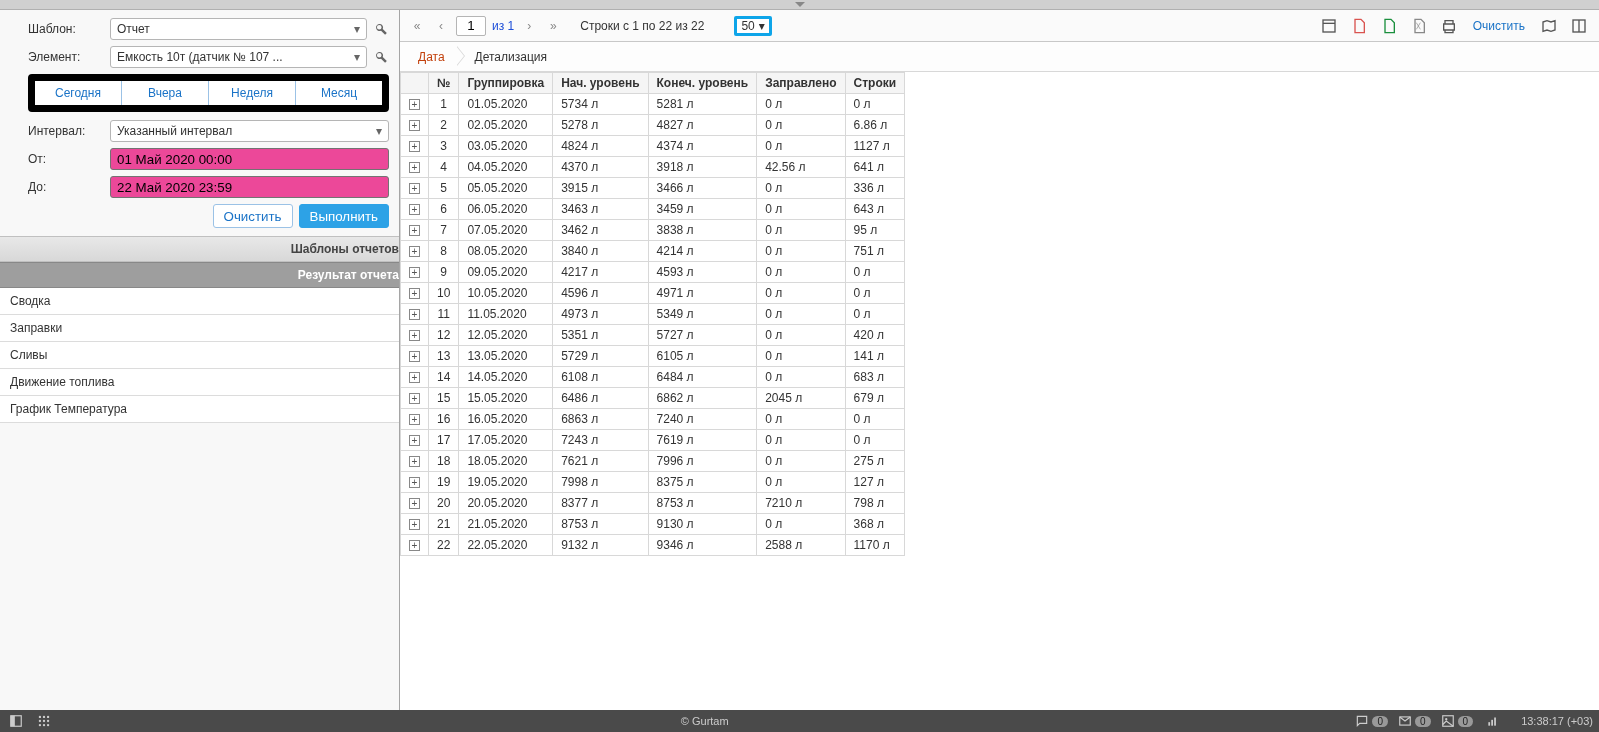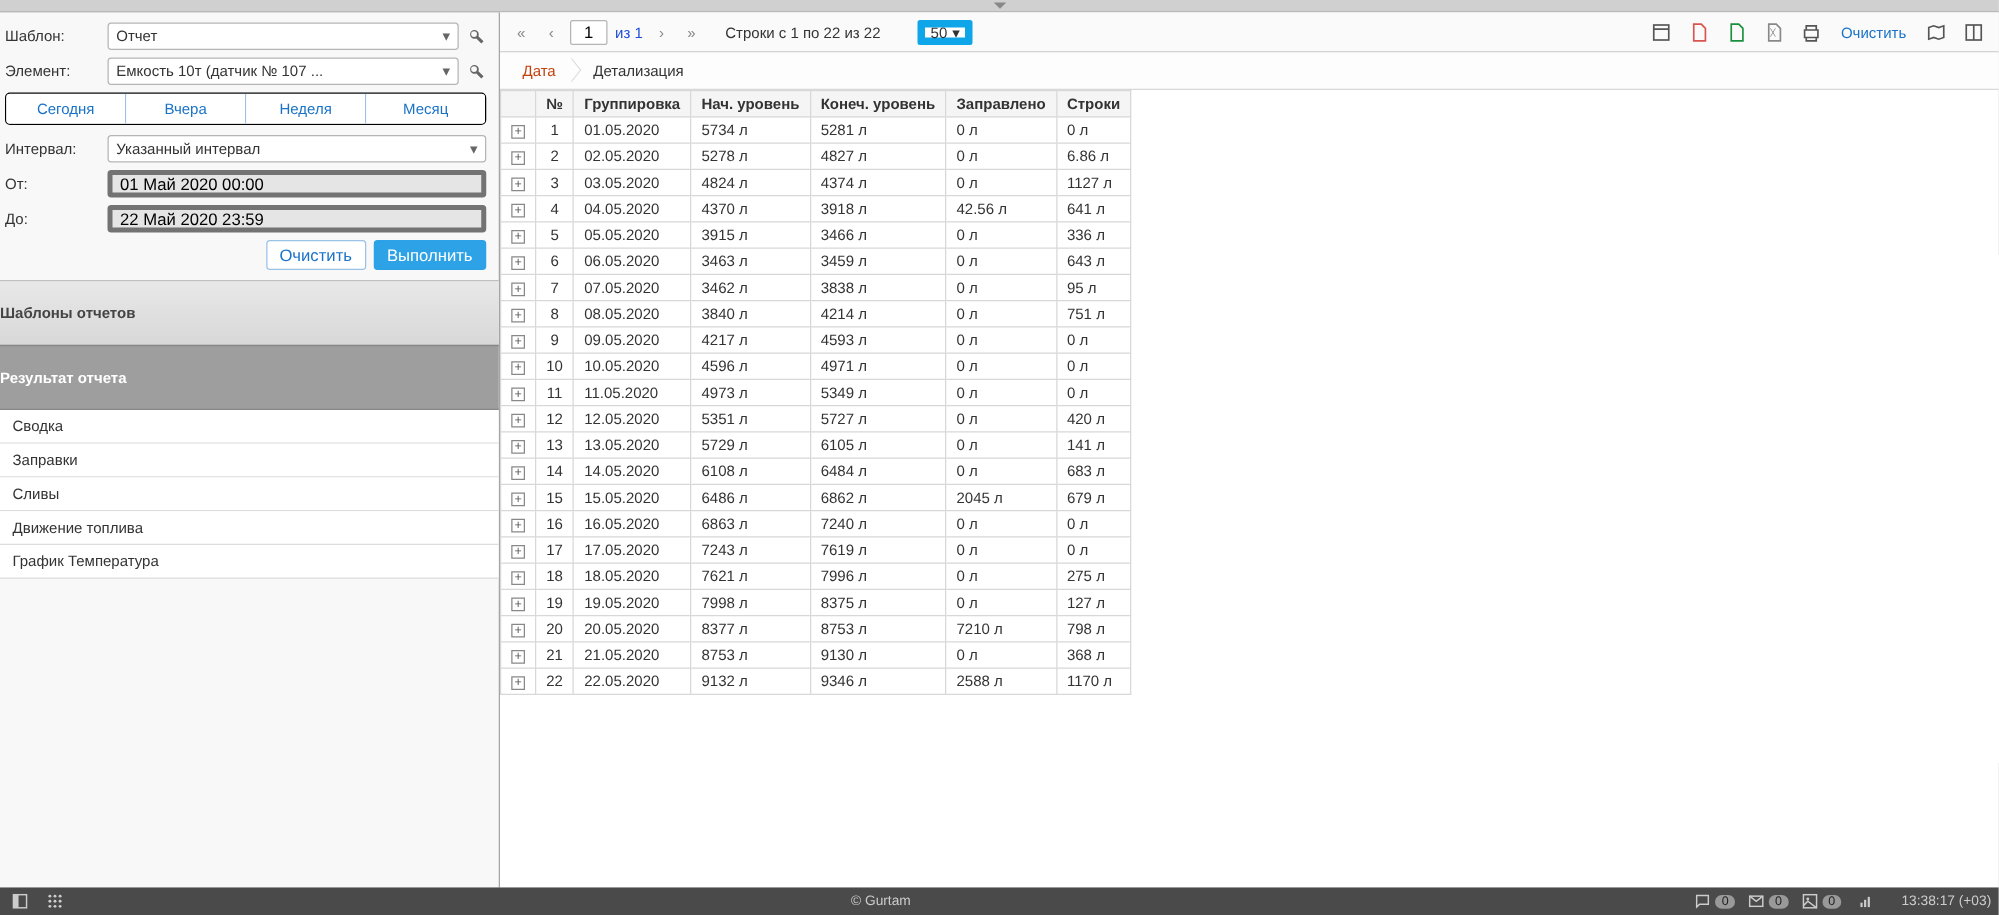--- a/index.html
+++ b/index.html
@@ -29,21 +29,21 @@
   display: flex;
   min-height: 0;
 }
 .sidebar {
   width: 400px;
   background: #f8f8f8;
   border-right: 1px solid #a5a5a5;
   display: flex;
   flex-direction: column;
 }
-.form-area { padding: 8px 10px 8px 4px; }
+.form-area { padding: 8px 10px 8px 28px; }
 .form-row {
   display: flex;
   align-items: center;
   margin-bottom: 6px;
 }
 .form-label {
   width: 82px;
   color: #333;
 }
 .select-wrap {
@@ -65,41 +65,41 @@
   cursor: pointer;
 }
 .select-box .caret { color: #666; }
 .wrench-icon {
   width: 16px; height: 16px;
   display: inline-flex; align-items: center; justify-content: center;
   color: #666; cursor: pointer;
 }
 .quick-range {
   display: flex;
-  border: 1px solid #000000;
+  border: 7px solid #000000;
   border-radius: 4px;
   overflow: hidden;
   margin: 4px 0 8px 0;
 }
 .quick-range .qr-btn {
   flex: 1;
   text-align: center;
   padding: 5px 0;
   background: #fff;
   color: #1a73c7;
   cursor: pointer;
   border-right: 1px solid #9bc2e6;
 }
 .quick-range .qr-btn:last-child { border-right: none; }
 .text-input {
   flex: 1;
   height: 22px;
-  border: 4px solid #737373;
+  border: 1px solid #737373;
   border-radius: 3px;
-  background: #e5e5e5;
+  background: #ec4899;
   padding: 0 6px;
 }
 .btn-row {
   display: flex;
   justify-content: flex-end;
   gap: 6px;
   margin-top: 6px;
 }
 .btn {
   height: 24px;
@@ -114,22 +114,22 @@
 }
 .btn.primary {
   background: #2da2e6;
   border-color: #2da2e6;
   color: #fff;
 }
 .section-header {
   background: linear-gradient(#e8e8e8,#d8d8d8);
   border-top: 1px solid #c0c0c0;
   border-bottom: 1px solid #c0c0c0;
-  text-align: left;
-  padding: 18px 0;
+  text-align: right;
+  padding: 5px 0;
   font-weight: bold;
   color: #444;
 }
 .section-header.active {
   background: #9e9e9e;
   color: #fff;
   border-color: #888;
 }
 .result-list {
   flex: 1;
@@ -174,21 +174,21 @@
 .toolbar-icon {
   width: 24px; height: 24px;
   display: inline-flex;
   align-items: center; justify-content: center;
   border-radius: 3px;
   cursor: pointer;
   color: #555;
 }
 .page-size {
   height: 20px;
-  border: 6px solid #0ea5e9;
+  border: 3px solid #0ea5e9;
   border-radius: 2px;
   background: #fff;
   display: inline-flex;
   align-items: center;
   padding: 0 4px;
   gap: 4px;
 }
 .clear-link {
   color: #1a73c7;
   cursor: pointer;

